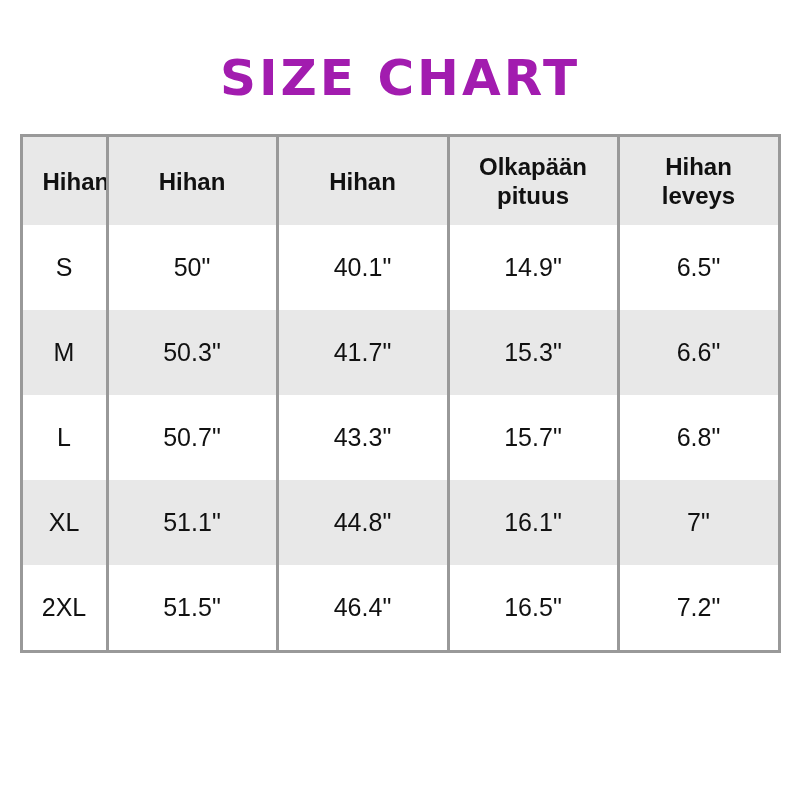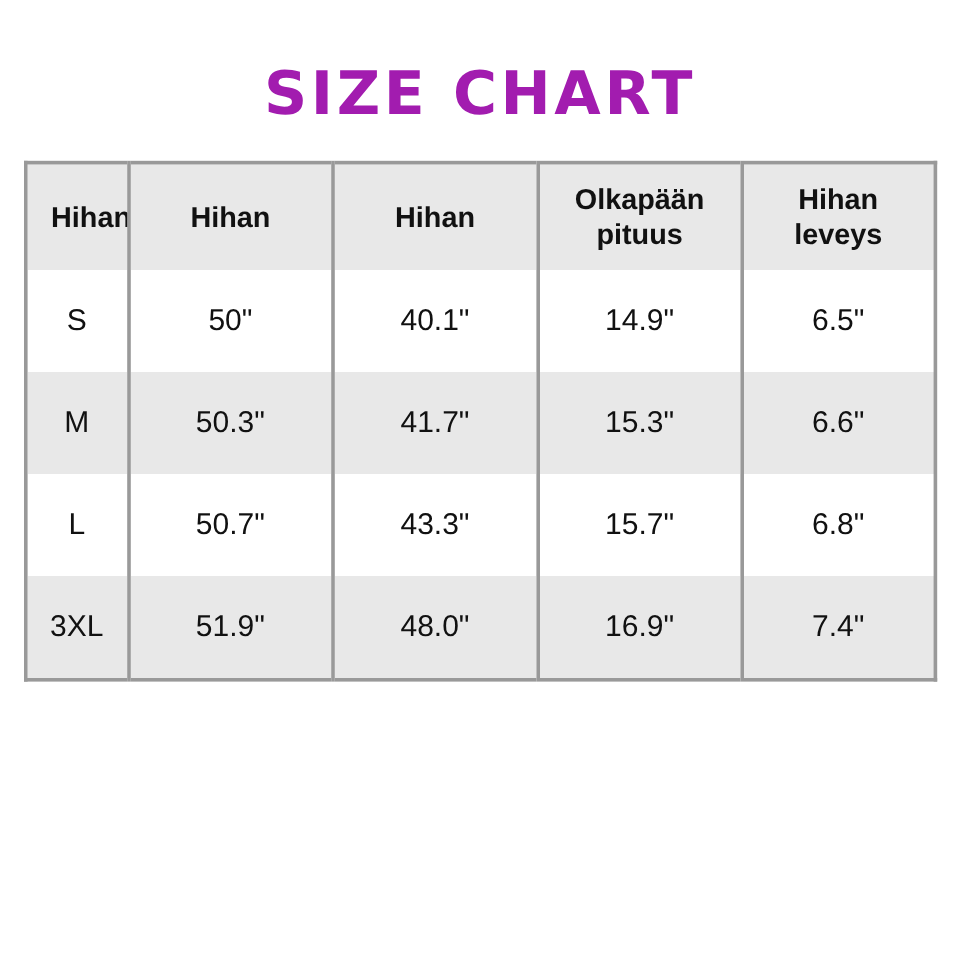--- a/index.html
+++ b/index.html
@@ -99,22 +99,29 @@
         <td>6.6"</td>
       </tr>
       <tr>
         <td>L</td>
         <td>50.7"</td>
         <td>43.3"</td>
         <td>15.7"</td>
         <td>6.8"</td>
       </tr>
       <tr>
-        <td>3XL</td>
-        <td>51.9"</td>
-        <td>48.0"</td>
-        <td>16.9"</td>
-        <td>7.4"</td>
+        <td>XL</td>
+        <td>51.1"</td>
+        <td>44.8"</td>
+        <td>16.1"</td>
+        <td>7"</td>
+      </tr>
+      <tr>
+        <td>2XL</td>
+        <td>51.5"</td>
+        <td>46.4"</td>
+        <td>16.5"</td>
+        <td>7.2"</td>
       </tr>
     </tbody>
   </table>
 
 </div>
 
 </body></html>

